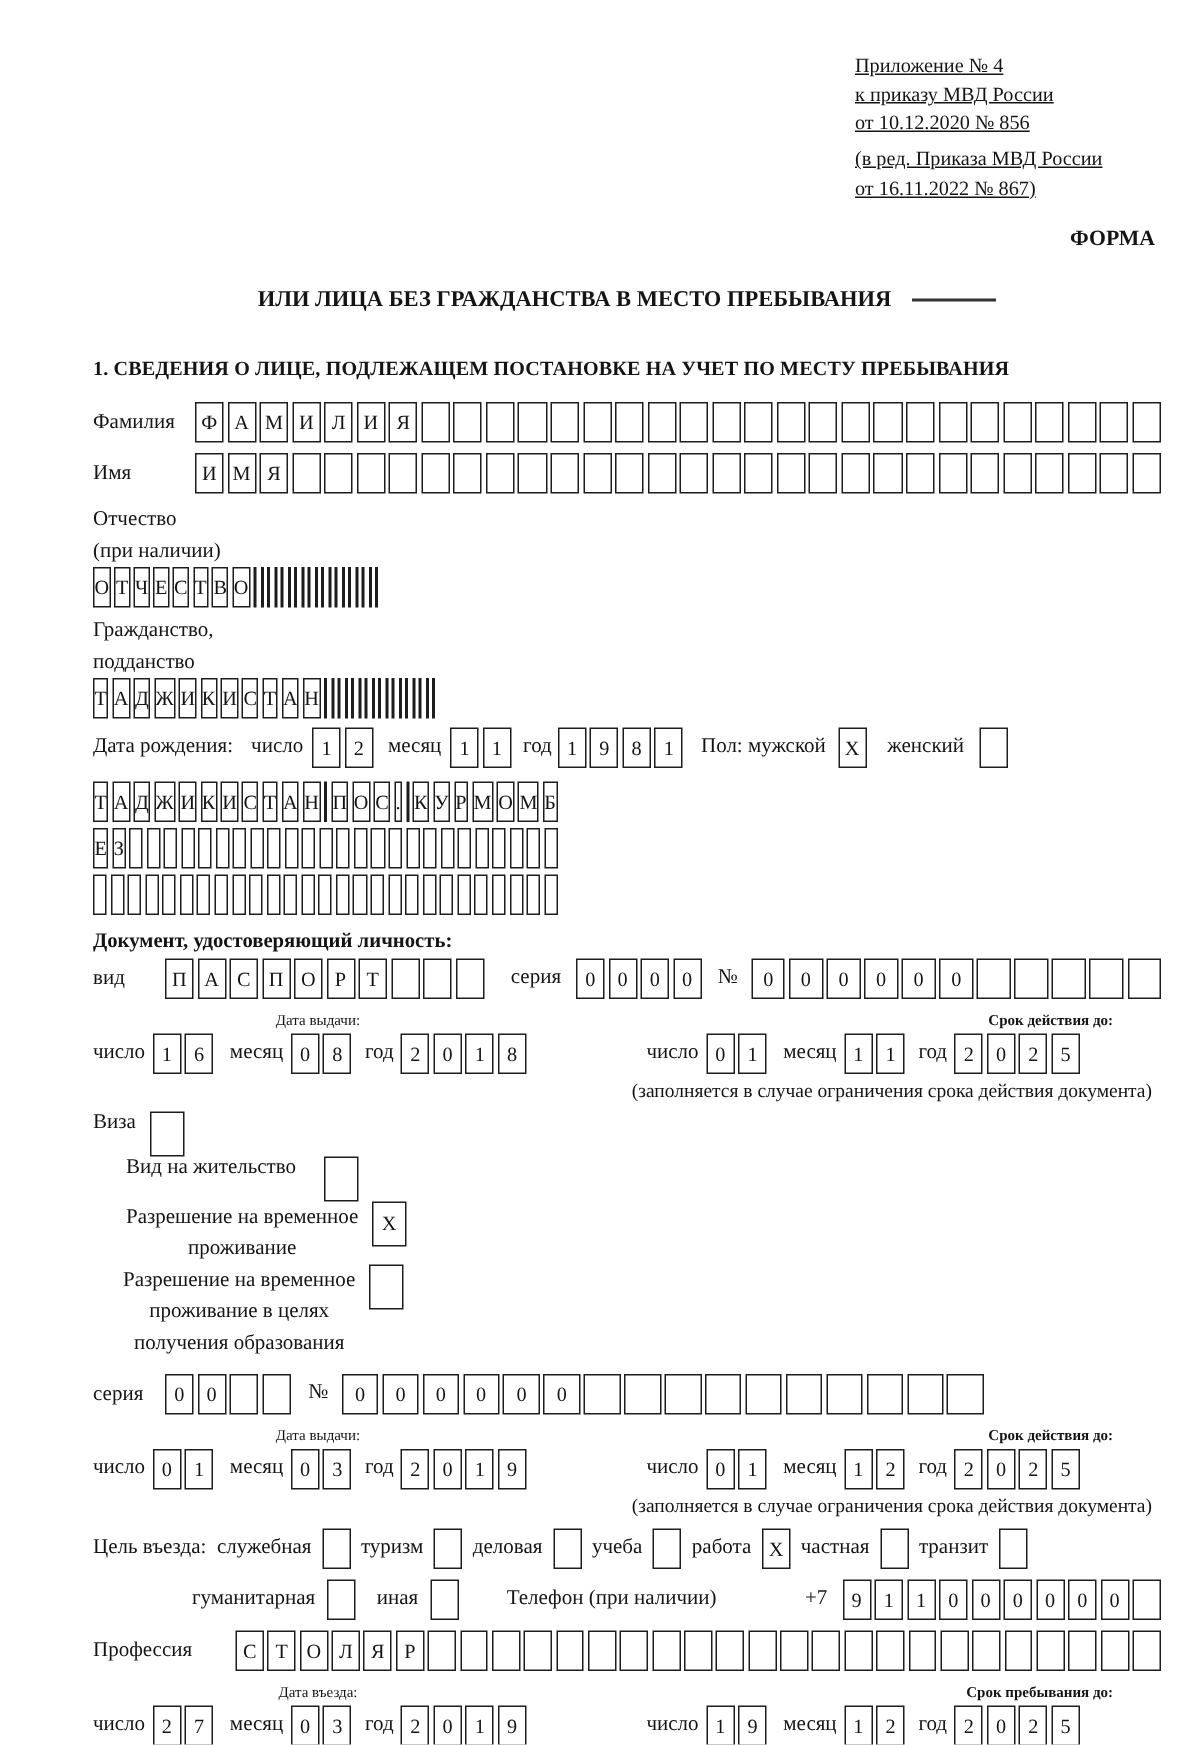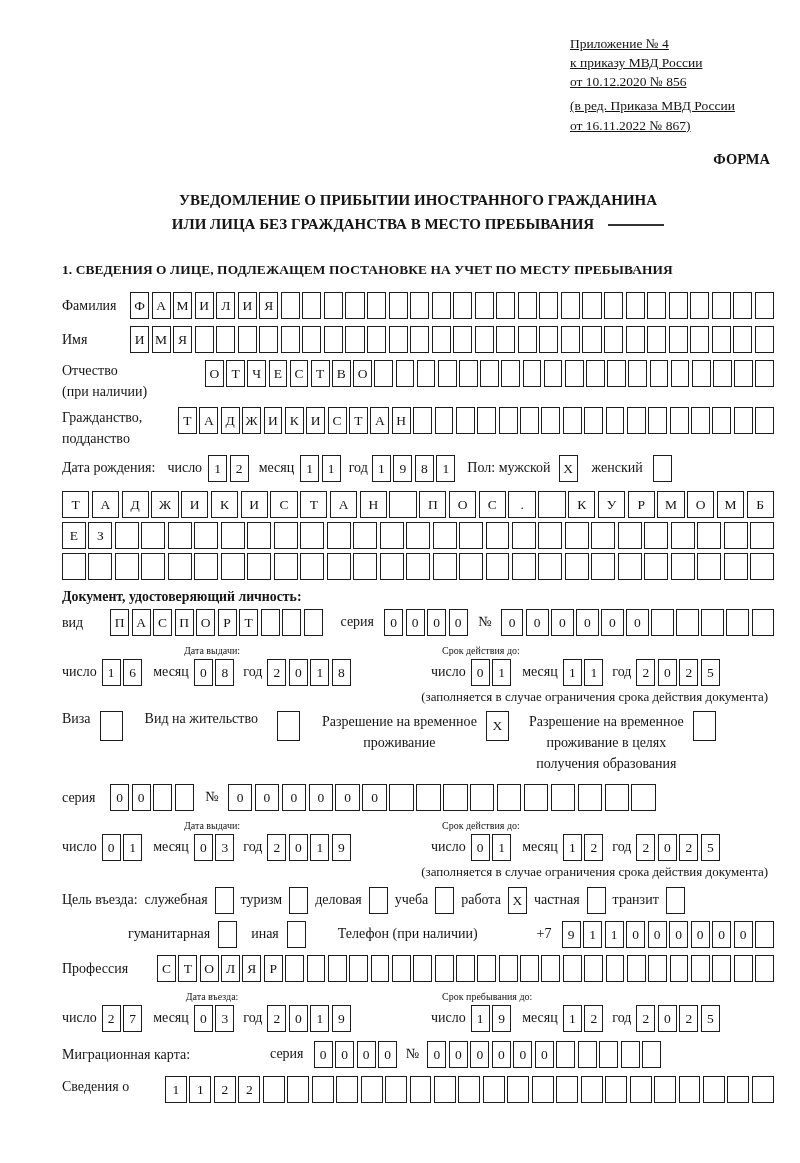--- a/index.html
+++ b/index.html
@@ -8,33 +8,33 @@
   
   .hdr{width:192px;margin-left:auto;margin-right:12px;font-size:13.5px;line-height:1.42;text-decoration:underline;}
   .hdr .ed{margin-top:5px;}
   .forma{margin-top:16px;margin-right:4px;text-align:right;font-weight:bold;font-size:14.5px;}
   
   .title{margin-top:20px;text-align:center;font-weight:bold;font-size:15px;line-height:1.6;}
   .tline{display:inline-block;width:56px;border-bottom:2px solid #333;margin-left:14px;transform:translateY(-3px);}
   .sect{margin-top:26px;font-weight:bold;font-size:13.4px;white-space:nowrap;letter-spacing:0.1px;}
   
   .frow{display:flex;align-items:center;margin-top:7px;font-size:14px;}
-  .frow.top{align-items:flex-start;}
+  .frow.top{align-items:flex-start;flex-direction:column;}
   .flabel{flex:none;line-height:1.5;}
   .cellsrow{display:flex;gap:2.5px;}
   .fill{flex:1;}
   .fill .cell{flex:1;width:auto;}
   .cell{box-sizing:border-box;flex:none;width:19px;height:27px;border:1.9px solid #1d1d1d;background:#fff;
         display:flex;align-items:center;justify-content:center;font-size:13.5px;line-height:1;}
   .stack{display:flex;flex-direction:column;gap:4px;}
   .big .cell{width:23px;height:30px;}
   
   .dhead{display:flex;margin-top:9px;font-size:10px;}
   .dh-l{width:300px;text-align:center;}
-  .dh-r{width:300px;margin-left:80px;text-align:left;}
+  .dh-r{width:300px;margin-left:80px;text-align:right;font-weight:bold;}
   .drow{display:flex;align-items:center;margin-top:3px;font-size:14px;}
   .dg{display:flex;align-items:center;gap:5px;}
   .dg-r{margin-left:80px;}
   .note{margin-top:3px;text-align:right;margin-right:6px;font-size:13px;}
   .para{margin-top:10px;font-size:14px;line-height:1.7;}
   .center-b{margin-top:9px;text-align:left;font-weight:bold;font-size:13.8px;}
   .ckitem{display:flex;align-items:flex-start;gap:9px;}
   .ckcol{text-align:center;line-height:1.5;}
   .gap{flex:none;}
 </style>
@@ -46,21 +46,20 @@
   <div class="hdr">
     <div>Приложение № 4</div>
     <div>к приказу МВД России</div>
     <div>от 10.12.2020 № 856</div>
     <div class="ed">(в ред. Приказа МВД России</div>
     <div>от 16.11.2022 № 867)</div>
   </div>
   <div class="forma">ФОРМА</div>
 
   <div class="title">
-    <div>УВЕДОМЛЕНИЕ О ПРИБЫТИИ ИНОСТРАННОГО ГРАЖДАНИНА</div>
     <div><span>ИЛИ ЛИЦА БЕЗ ГРАЖДАНСТВА В МЕСТО ПРЕБЫВАНИЯ</span><span class="tline"></span></div>
   </div>
 
   <div class="sect">1. СВЕДЕНИЯ О ЛИЦЕ, ПОДЛЕЖАЩЕМ ПОСТАНОВКЕ НА УЧЕТ ПО МЕСТУ ПРЕБЫВАНИЯ</div>
 
   <div class="frow" style="margin-top:14px;">
     <div class="flabel" style="width:68px;">Фамилия</div>
     <div class="cellsrow fill">
         <div class="cell">Ф</div>
         <div class="cell">А</div>

